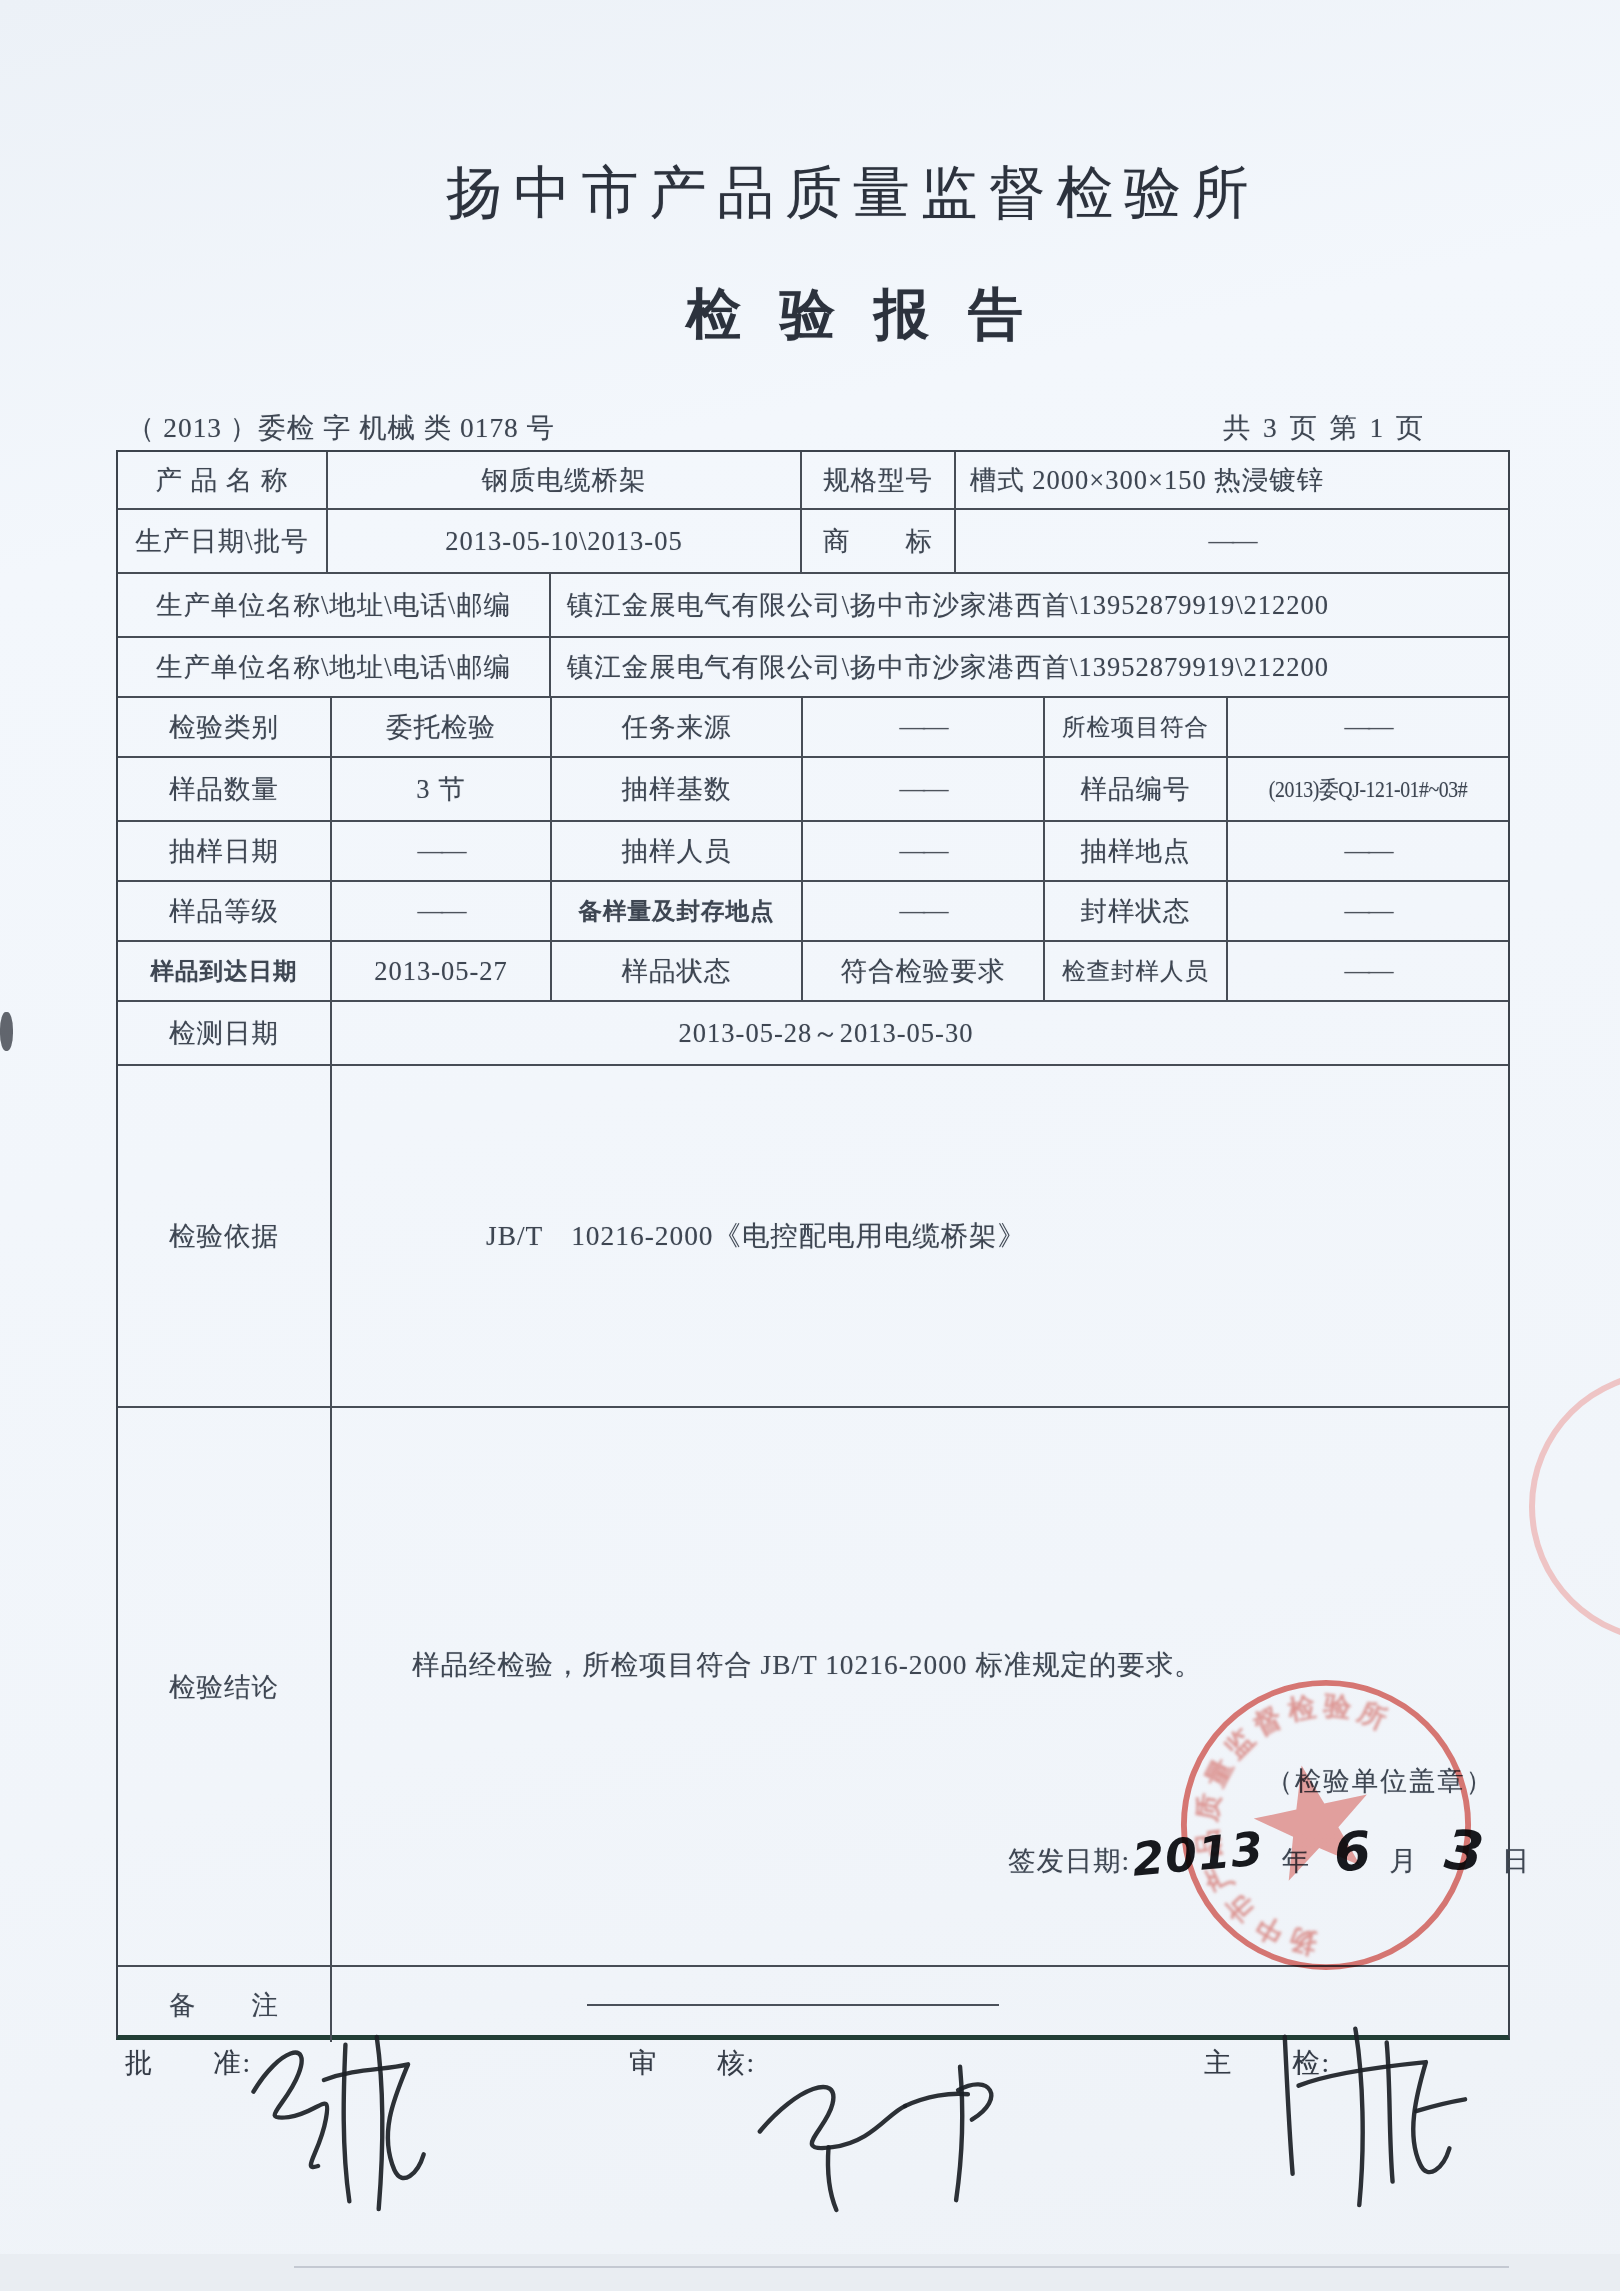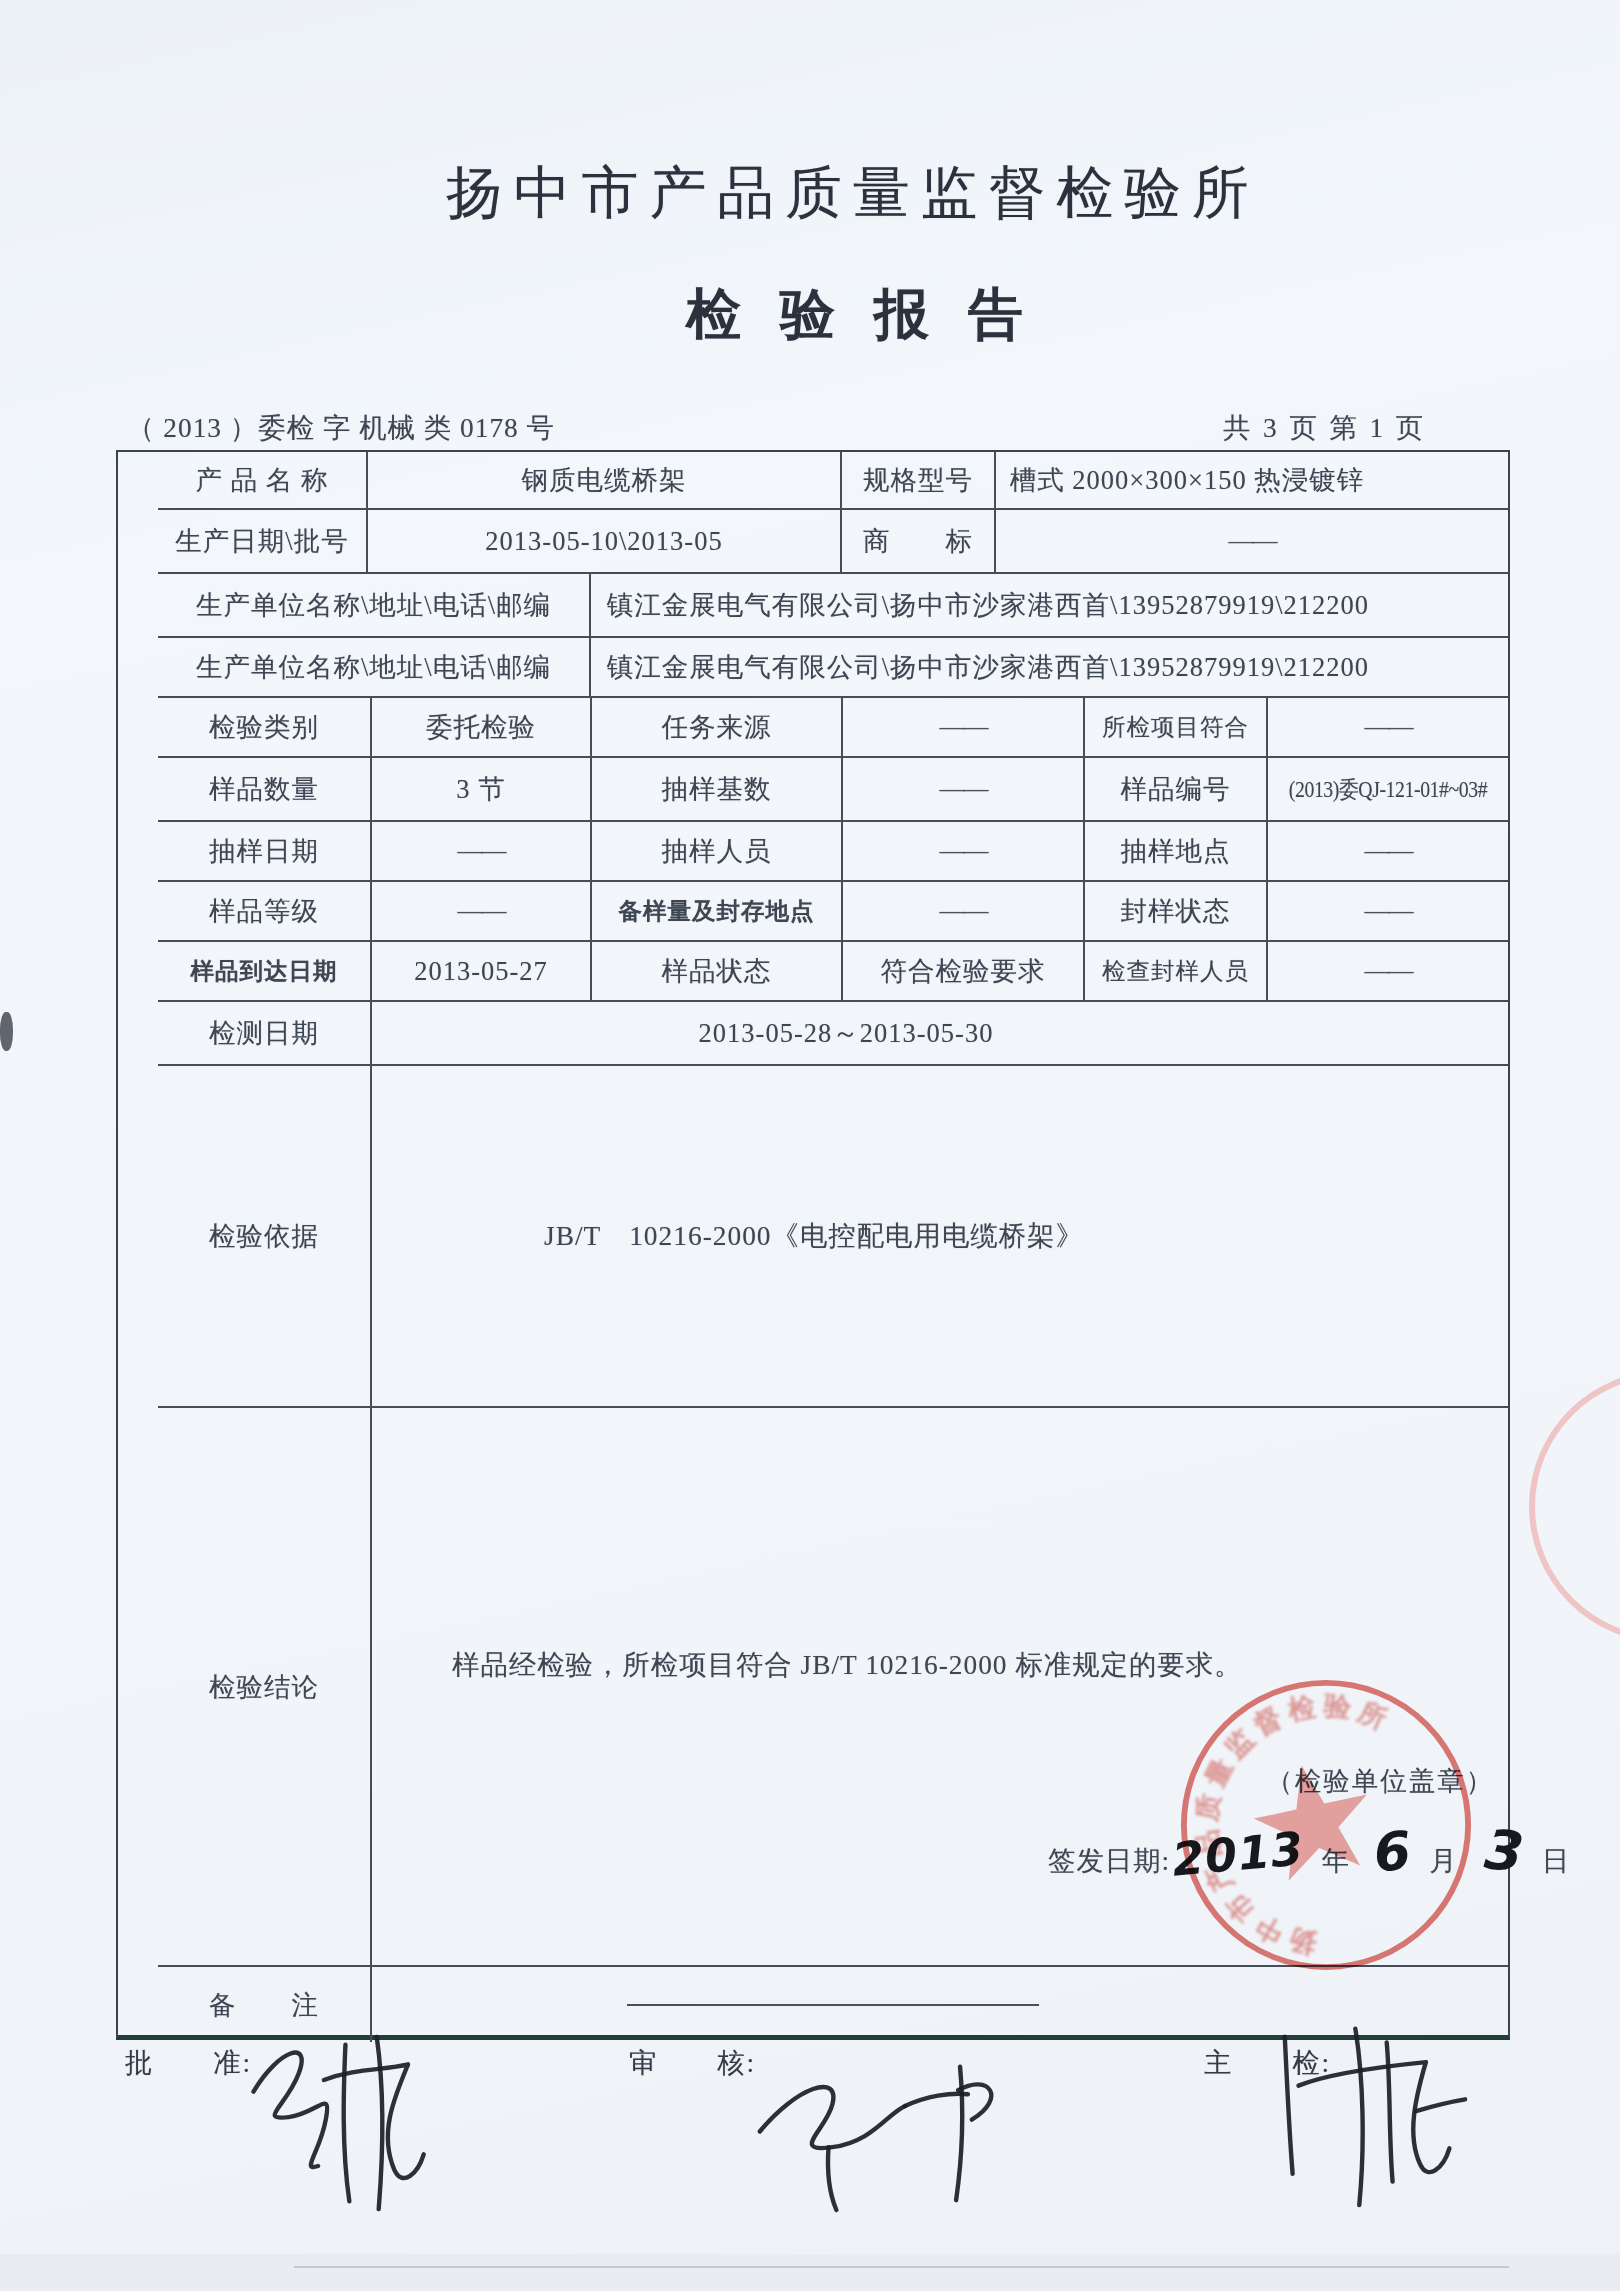--- a/index.html
+++ b/index.html
@@ -15,21 +15,20 @@
   
   .institute{left:446px;top:155px;font-size:57px;font-weight:400;letter-spacing:10.8px;color:#2c323d;white-space:nowrap;}
   .report-title{left:686px;top:278px;font-size:55px;font-weight:700;letter-spacing:39px;color:#2c323d;white-space:nowrap;}
   .doc-no{left:127px;top:410px;font-size:27.4px;letter-spacing:1px;white-space:nowrap;}
   .page-info{left:1223px;top:410px;font-size:27.4px;letter-spacing:2.9px;white-space:nowrap;}
   
   .tbl{
     left:116px;top:450px;width:1394px;height:1590px;box-sizing:border-box;
     border:2.9px solid #3c434c;border-bottom:5.9px solid #223e36;
     background:transparent;
-    padding-left:40px;
   }
   .row{display:flex;box-sizing:border-box;border-bottom:2px solid #474d56;}
   .row:last-child{border-bottom:none;}
   .c{box-sizing:border-box;border-right:2px solid #474d56;display:flex;align-items:center;justify-content:center;
      font-size:26.5px;letter-spacing:1px;text-align:center;overflow:visible;white-space:nowrap;}
   .c.last{border-right:none;}
   .c.left{justify-content:flex-start;}
   .dash{letter-spacing:-2px;color:#4d535c;font-size:25.5px;}
   .small{font-size:23.5px;}
   .sampleno{font-size:22.5px;transform:scaleX(0.88);letter-spacing:-0.5px;}
@@ -140,21 +139,21 @@
     <div class="c t" style="flex:0 0 242px;">符合检验要求</div>
     <div class="c t small" style="flex:0 0 183px;">检查封样人员</div>
     <div class="c t last dash" style="flex:1;">——</div>
   </div>
 
   <div class="row" style="height:64px;">
     <div class="c t" style="flex:0 0 214px;">检测日期</div>
     <div class="c t last testdate-val" style="flex:1;margin-left:20px;">2013-05-28～2013-05-30</div>
   </div>
 
-  <div class="row" style="height:342px;gap:18px;">
+  <div class="row" style="height:342px;">
     <div class="c t" style="flex:0 0 214px;">检验依据</div>
     <div class="c t last left basis-val" style="flex:1;font-size:27.4px;margin-left:38px;">JB/T　10216-2000《电控配电用电缆桥架》</div>
   </div>
 
   <div class="row" style="height:559px;">
     <div class="c t" style="flex:0 0 214px;">检验结论</div>
     <div class="c last rel" style="flex:1;">
       <div class="conclusion-text t">样品经检验，所检项目符合 JB/T 10216-2000 标准规定的要求。</div>
       <div class="seal-note t">（检验单位盖章）</div>
       <div class="issue-line">

